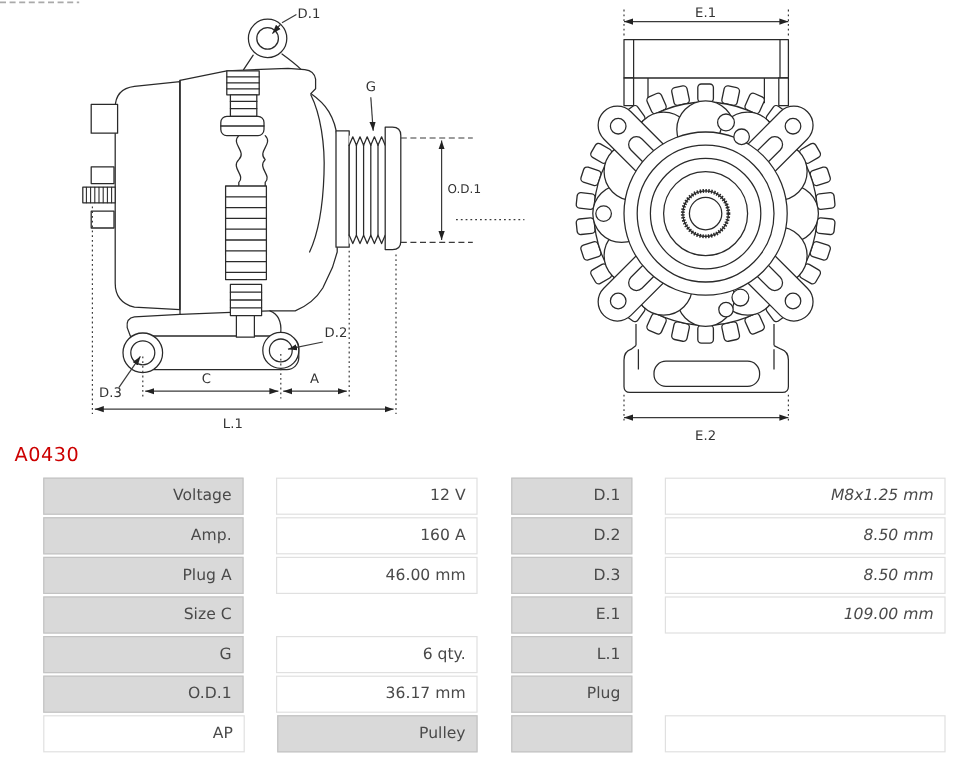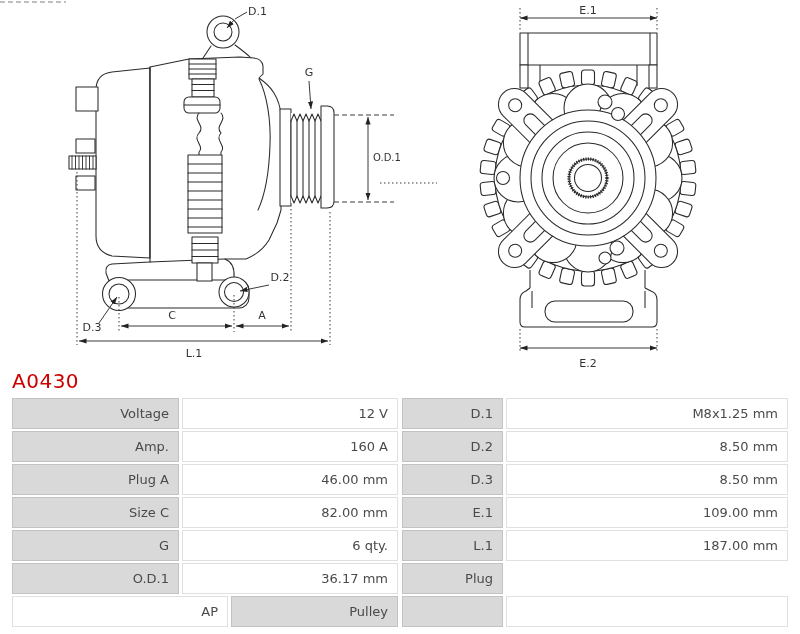--- a/index.html
+++ b/index.html
@@ -1,27 +1,27 @@
 <!DOCTYPE html>
 <html><head>
 <meta charset="utf-8">
 <style>
   html,body{margin:0;padding:0;}
   body{width:800px;height:634px;background:#fff;font-family:"DejaVu Sans",sans-serif;position:relative;overflow:hidden;}
   .drawing{position:absolute;top:0;left:0;}
-  .partnum{position:absolute;left:12px;top:369px;font-size:20px;color:#cc0000;letter-spacing:0.5px;}
+  .partnum{position:absolute;left:12px;top:369px;font-size:16px;color:#cc0000;letter-spacing:0.5px;}
   .tables{position:absolute;top:398px;left:12px;width:776px;display:flex;gap:4px;}
   .spec-table{display:flex;flex-direction:column;width:386px;}
   .row{display:flex;gap:3px;height:31px;margin-bottom:2px;}
-  .cell{box-sizing:border-box;border:1px solid #c3c3c3;background:#d9d9d9;display:flex;align-items:center;justify-content:flex-end;padding-right:9px;font-size:13px;color:#4a4a4a;}
+  .cell{box-sizing:border-box;border:1px solid #c3c3c3;background:#d9d9d9;display:flex;align-items:center;justify-content:flex-end;padding-right:9px;font-size:13px;color:#4a4a4a;margin-left:24px;}
   .cell.value{background:#ffffff;border-color:#e0e0e0;}
   .t-left .cell.label{width:167px;}
   .t-left .cell.value{flex:1;padding-left:28px;}
   .t-right .cell.label{width:101px;}
-  .t-right .cell.value{flex:1;}
+  .t-right .cell.value{flex:1;font-style:italic;}
 </style>
 </head>
 <body>
 
 <svg class="drawing" width="800" height="392" viewBox="0 0 800 392">
   <defs>
     <marker id="arr" viewBox="0 0 8 6" refX="7.5" refY="3" markerWidth="8" markerHeight="6" orient="auto-start-reverse">
       <path d="M0,0.4 L7.5,3 L0,5.6 z" fill="#222"></path>
     </marker>
     <rect id="tooth" x="681" y="171.5" width="15" height="13" rx="3" fill="#fff" stroke="#2a2a2a" stroke-width="1.1"></rect>
@@ -267,21 +267,20 @@
     <div class="row">
         <div class="cell label">Amp.</div>
         <div class="cell value">160 A</div>
       </div>
     <div class="row">
         <div class="cell label">Plug A</div>
         <div class="cell value">46.00 mm</div>
       </div>
     <div class="row">
         <div class="cell label">Size C</div>
-        <div class="cell value">82.00 mm</div>
       </div>
     <div class="row">
         <div class="cell label">G</div>
         <div class="cell value">6 qty.</div>
       </div>
     <div class="row">
         <div class="cell label">O.D.1</div>
         <div class="cell value">36.17 mm</div>
       </div>
     <div class="row">
@@ -301,21 +300,20 @@
     <div class="row">
         <div class="cell label">D.3</div>
         <div class="cell value">8.50 mm</div>
       </div>
     <div class="row">
         <div class="cell label">E.1</div>
         <div class="cell value">109.00 mm</div>
       </div>
     <div class="row">
         <div class="cell label">L.1</div>
-        <div class="cell value">187.00 mm</div>
       </div>
     <div class="row">
         <div class="cell label">Plug</div>
       </div>
     <div class="row">
         <div class="cell label"></div>
         <div class="cell value"></div>
       </div>
   </div>
 </div>

